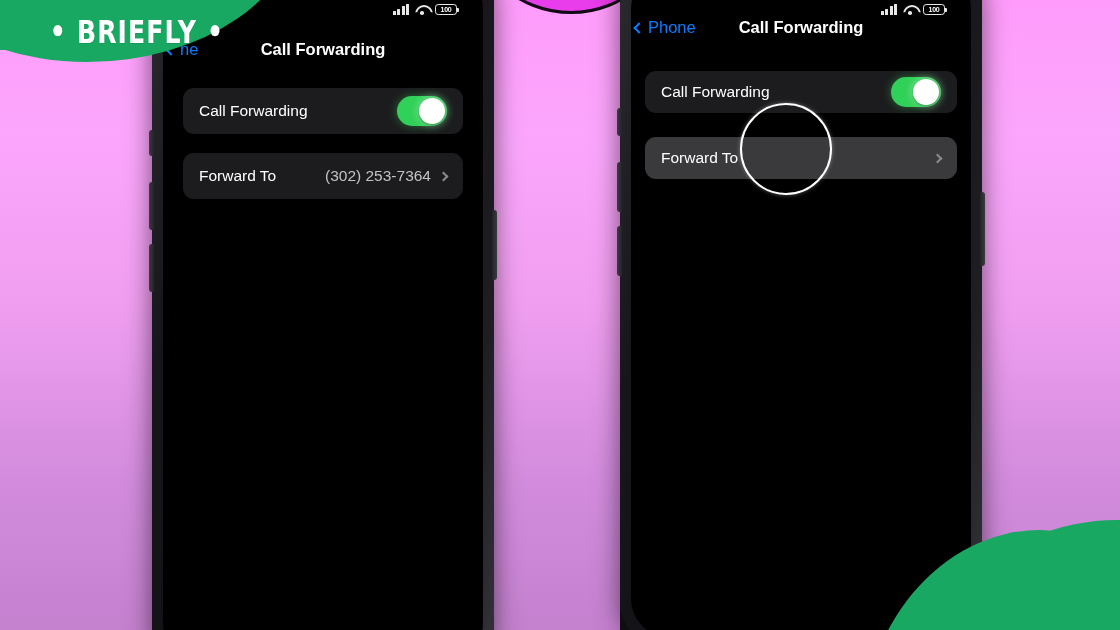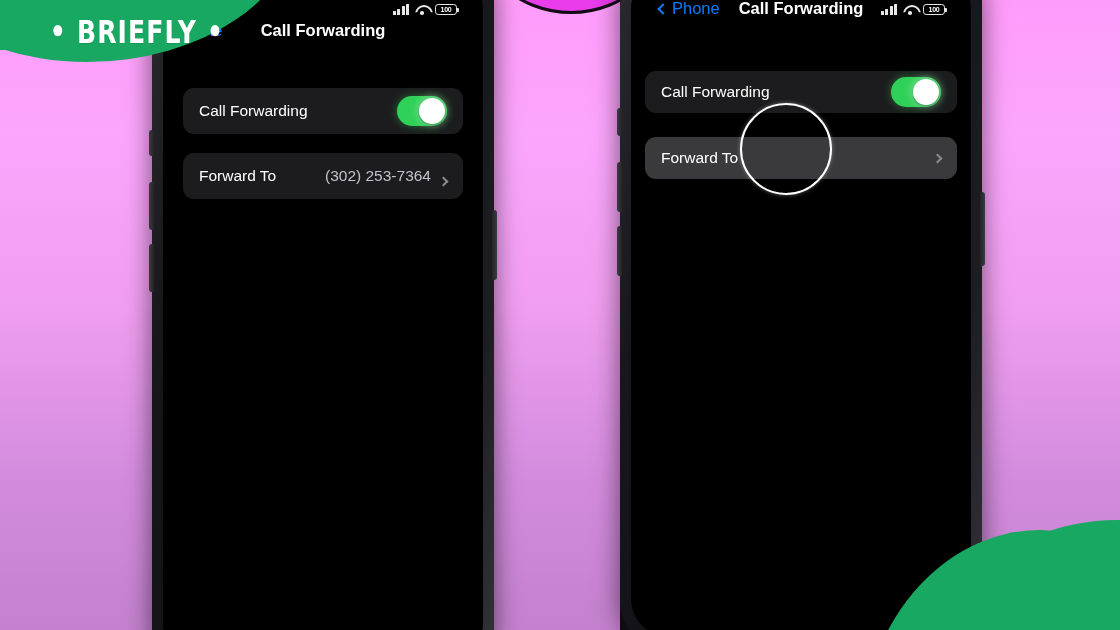--- a/index.html
+++ b/index.html
@@ -164,22 +164,22 @@
   }
   .batt span {
     font-size:7px; font-weight:700; color:#fff; letter-spacing:-.3px;
   }
 
   
   .navbar {
     position:absolute;
     left:0; right:0;
     height:38px;
-    display:flex; align-items:flex-start;
-    padding:0 28px;
+    display:flex; align-items:flex-end;
+    padding:0 4px;
   }
   .nav-back {
     display:flex; align-items:center; gap:3px;
     color:#0b7bff;
     font-size:16.5px;
     cursor:pointer;
     white-space:nowrap;
   }
   .chev-left {
     display:inline-block;
@@ -205,21 +205,21 @@
     background:#1c1c1e;
     border-radius:11px;
     display:flex;
     align-items:center;
     justify-content:space-between;
     padding:0 16px;
     color:#fff;
   }
   .row.highlight { background:#3a3a3c; }
   .row-label { font-size:15.5px; }
-  .row-right { display:flex; align-items:flex-end; gap:9px; }
+  .row-right { display:flex; align-items:center; gap:9px; }
   .row-value { color:#c3c3c7; font-size:15.5px; }
   .chev-right {
     display:inline-block;
     width:7px; height:7px;
     border-right:2px solid #8a8a8e;
     border-top:2px solid #8a8a8e;
     transform:rotate(45deg);
   }
 
   

